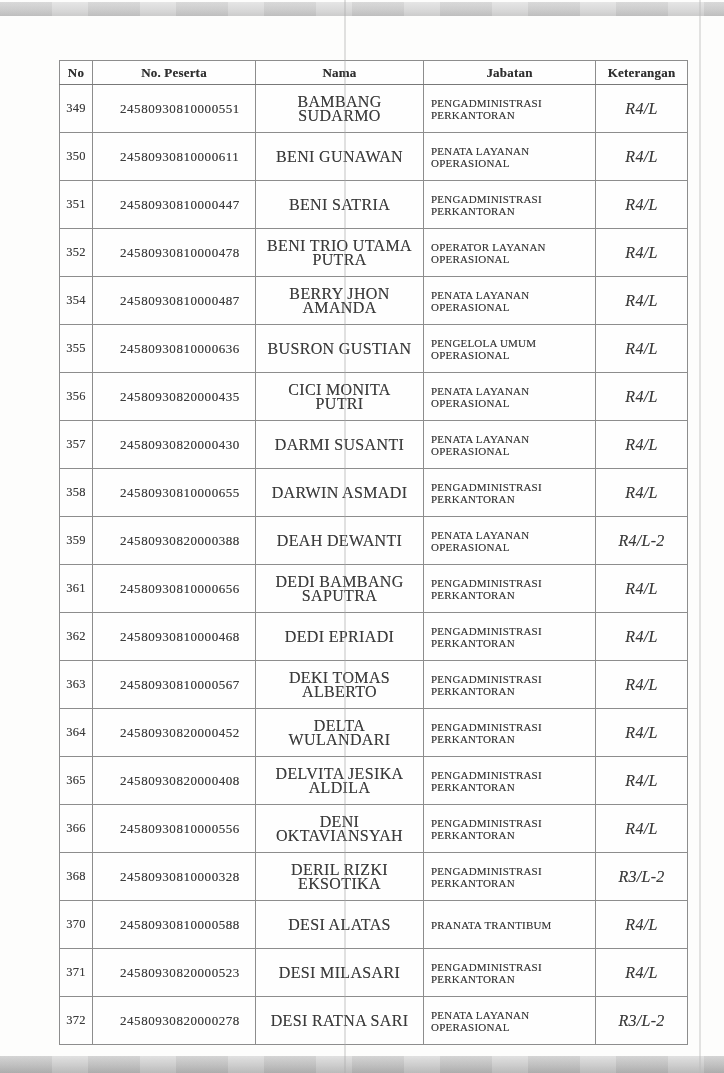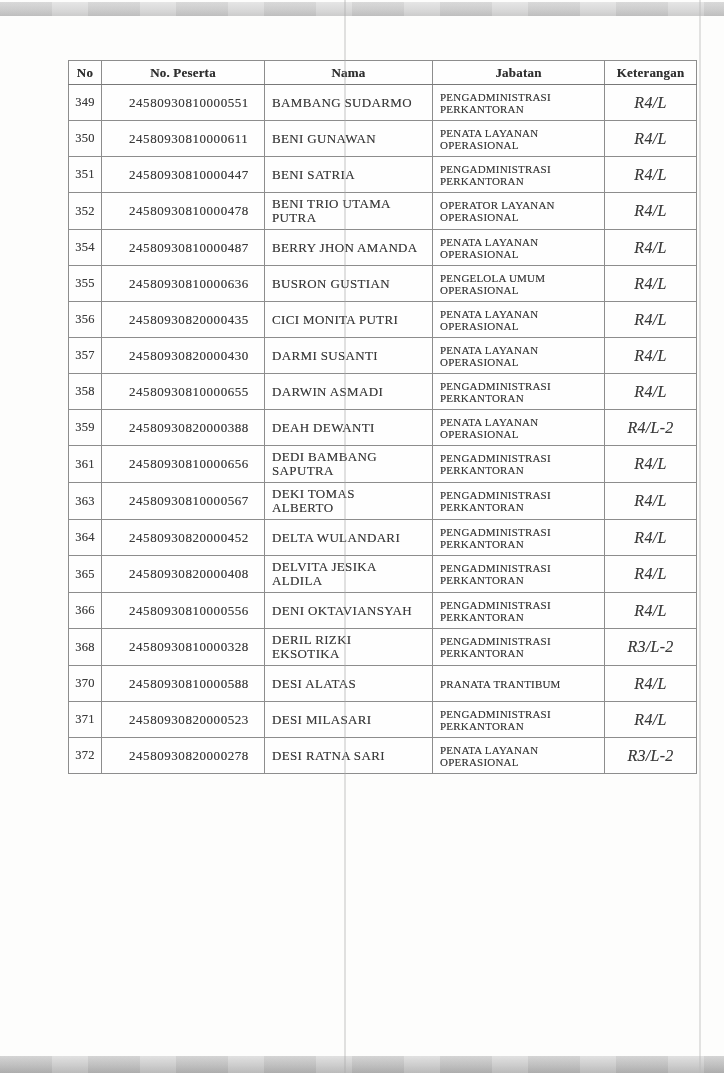--- a/index.html
+++ b/index.html
@@ -24,41 +24,41 @@
     position:absolute;inset:0;
     background:repeating-linear-gradient(90deg,
       rgba(90,90,90,0.07) 0 52px, rgba(255,255,255,0.10) 52px 88px);
   }
   
   .fold{position:absolute;top:0;bottom:0;width:2px;pointer-events:none;z-index:5;}
   .fold.center{left:344px;background:rgba(170,170,170,0.35);}
   .fold.right{left:699px;background:rgba(185,185,185,0.40);}
 
   
-  .table-wrap{position:absolute;left:68px;top:60px;width:628px;z-index:2;}
+  .table-wrap{position:absolute;left:59px;top:60px;width:628px;z-index:2;}
   table{
     border-collapse:collapse;table-layout:fixed;width:628px;
     background:#fefefe;
   }
   th,td{
     border:1px solid #8d8d8d;
     vertical-align:middle;
     overflow:hidden;
   }
   table{border:1.5px solid #6e6e6e;}
   thead th{
     font-size:13px;font-weight:bold;text-align:center;
     padding:3px 2px;letter-spacing:0.2px;color:#2f2f2f;
     border-bottom:1px solid #787878;
     height:17px;
   }
   td{padding:4px 7px;}
-  td.c-no{text-align:center;font-size:12.5px;padding:4px 2px;letter-spacing:0.3px;}
+  td.c-no{text-align:center;font-size:12.5px;padding:16px 2px;letter-spacing:0.3px;}
   td.c-peserta{font-size:13px;letter-spacing:0.55px;padding-left:27px;}
-  td.c-nama{font-size:13px;line-height:14px;letter-spacing:0.35px;white-space:pre-line;}
+  td.c-nama{font-size:16px;line-height:14px;letter-spacing:0.35px;white-space:pre-line;text-align:center;}
   td.c-jabatan{font-size:11px;line-height:12px;letter-spacing:0.2px;white-space:pre-line;}
   td.c-ket{text-align:center;font-size:16px;letter-spacing:0.3px;font-style:italic;}
   tbody tr{height:36px;}
   
   th,td{text-shadow:0 0 0.5px rgba(70,70,70,0.55);}
 </style>
 </head>
 <body>
 
 <div class="page">
@@ -170,20 +170,28 @@
           <tr>
             <td class="c-no">361</td>
             <td class="c-peserta">24580930810000656</td>
             <td class="c-nama">DEDI BAMBANG
 SAPUTRA</td>
             <td class="c-jabatan">PENGADMINISTRASI
 PERKANTORAN</td>
             <td class="c-ket">R4/L</td>
           </tr>
           <tr>
+            <td class="c-no">362</td>
+            <td class="c-peserta">24580930810000468</td>
+            <td class="c-nama">DEDI EPRIADI</td>
+            <td class="c-jabatan">PENGADMINISTRASI
+PERKANTORAN</td>
+            <td class="c-ket">R4/L</td>
+          </tr>
+          <tr>
             <td class="c-no">363</td>
             <td class="c-peserta">24580930810000567</td>
             <td class="c-nama">DEKI TOMAS
 ALBERTO</td>
             <td class="c-jabatan">PENGADMINISTRASI
 PERKANTORAN</td>
             <td class="c-ket">R4/L</td>
           </tr>
           <tr>
             <td class="c-no">364</td>

